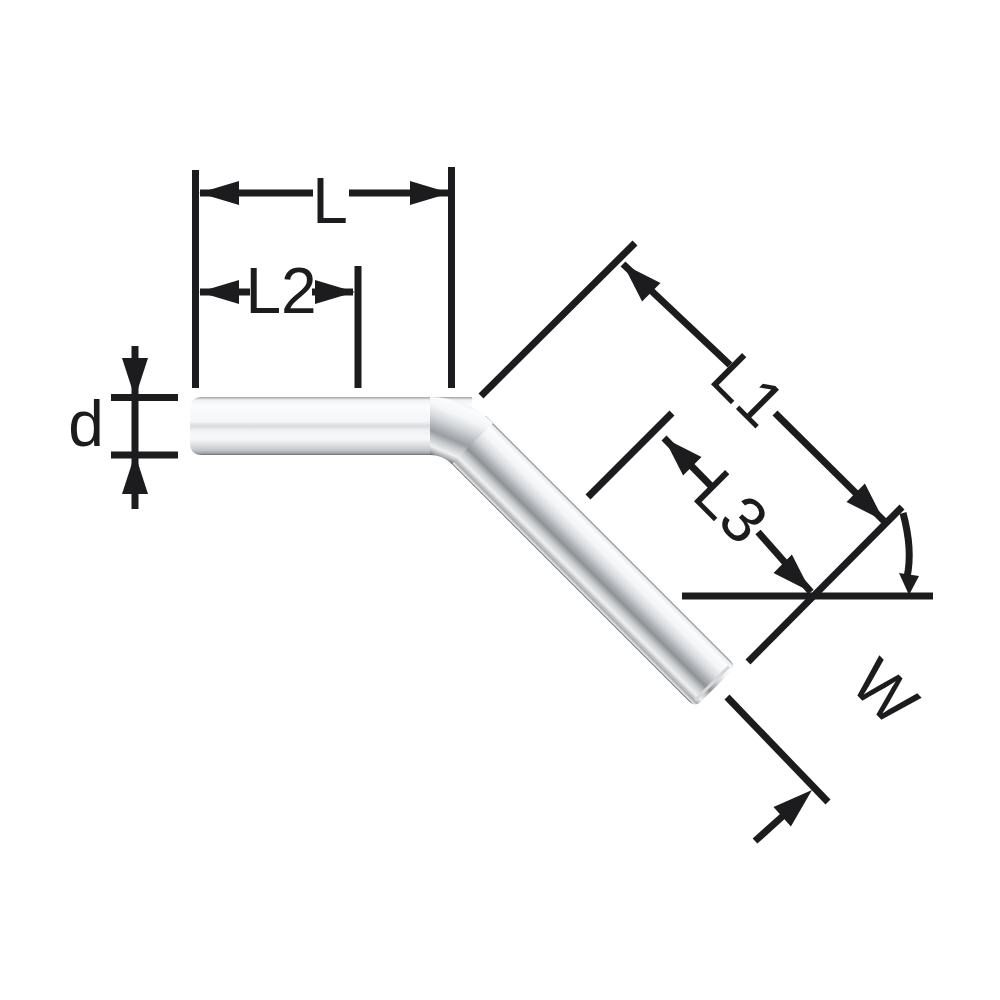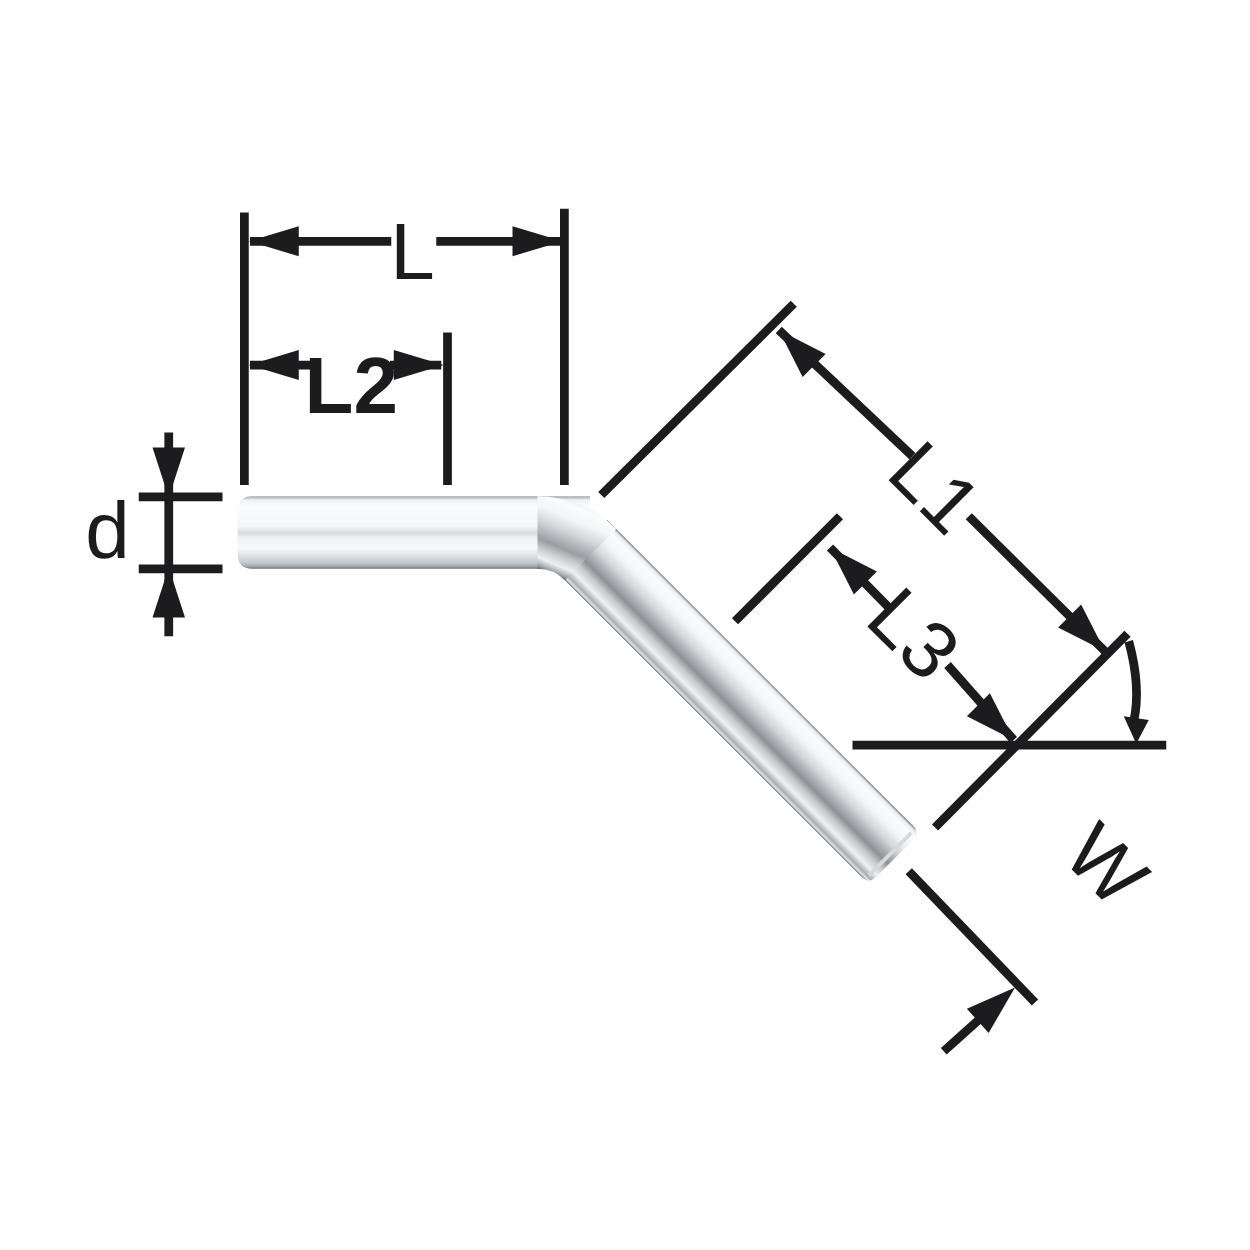--- a/index.html
+++ b/index.html
@@ -117,18 +117,18 @@
       <polygon points="623,264 660.5,283.1 642.1,301.5"></polygon>
       <polygon points="884,521 864.9,483.5 846.5,501.9"></polygon>
       <polygon points="664,438 701.5,457.1 683.1,475.5"></polygon>
       <polygon points="811,592 791.9,554.5 773.5,572.9"></polygon>
       <polygon points="909,595 899,573 919,576"></polygon>
       <polygon points="812,790 790.9,826.4 773.5,807"></polygon>
     </g>
   </svg>
 
   <div class="dim-label" style="left:330px;top:201px;">L</div>
-  <div class="dim-label" style="left:281px;top:308px;font-weight:bold;">L2</div>
+  <div class="dim-label" style="left:281px;top:291px;">L2</div>
   <div class="dim-label" style="left:86px;top:424px;">d</div>
   <div class="dim-label rot45" style="left:748px;top:390px;">L1</div>
   <div class="dim-label rot45" style="left:731px;top:507px;">L3</div>
   <div class="dim-label rot45" style="left:885px;top:692px;">W</div>
 </div>
 
 </body></html>

